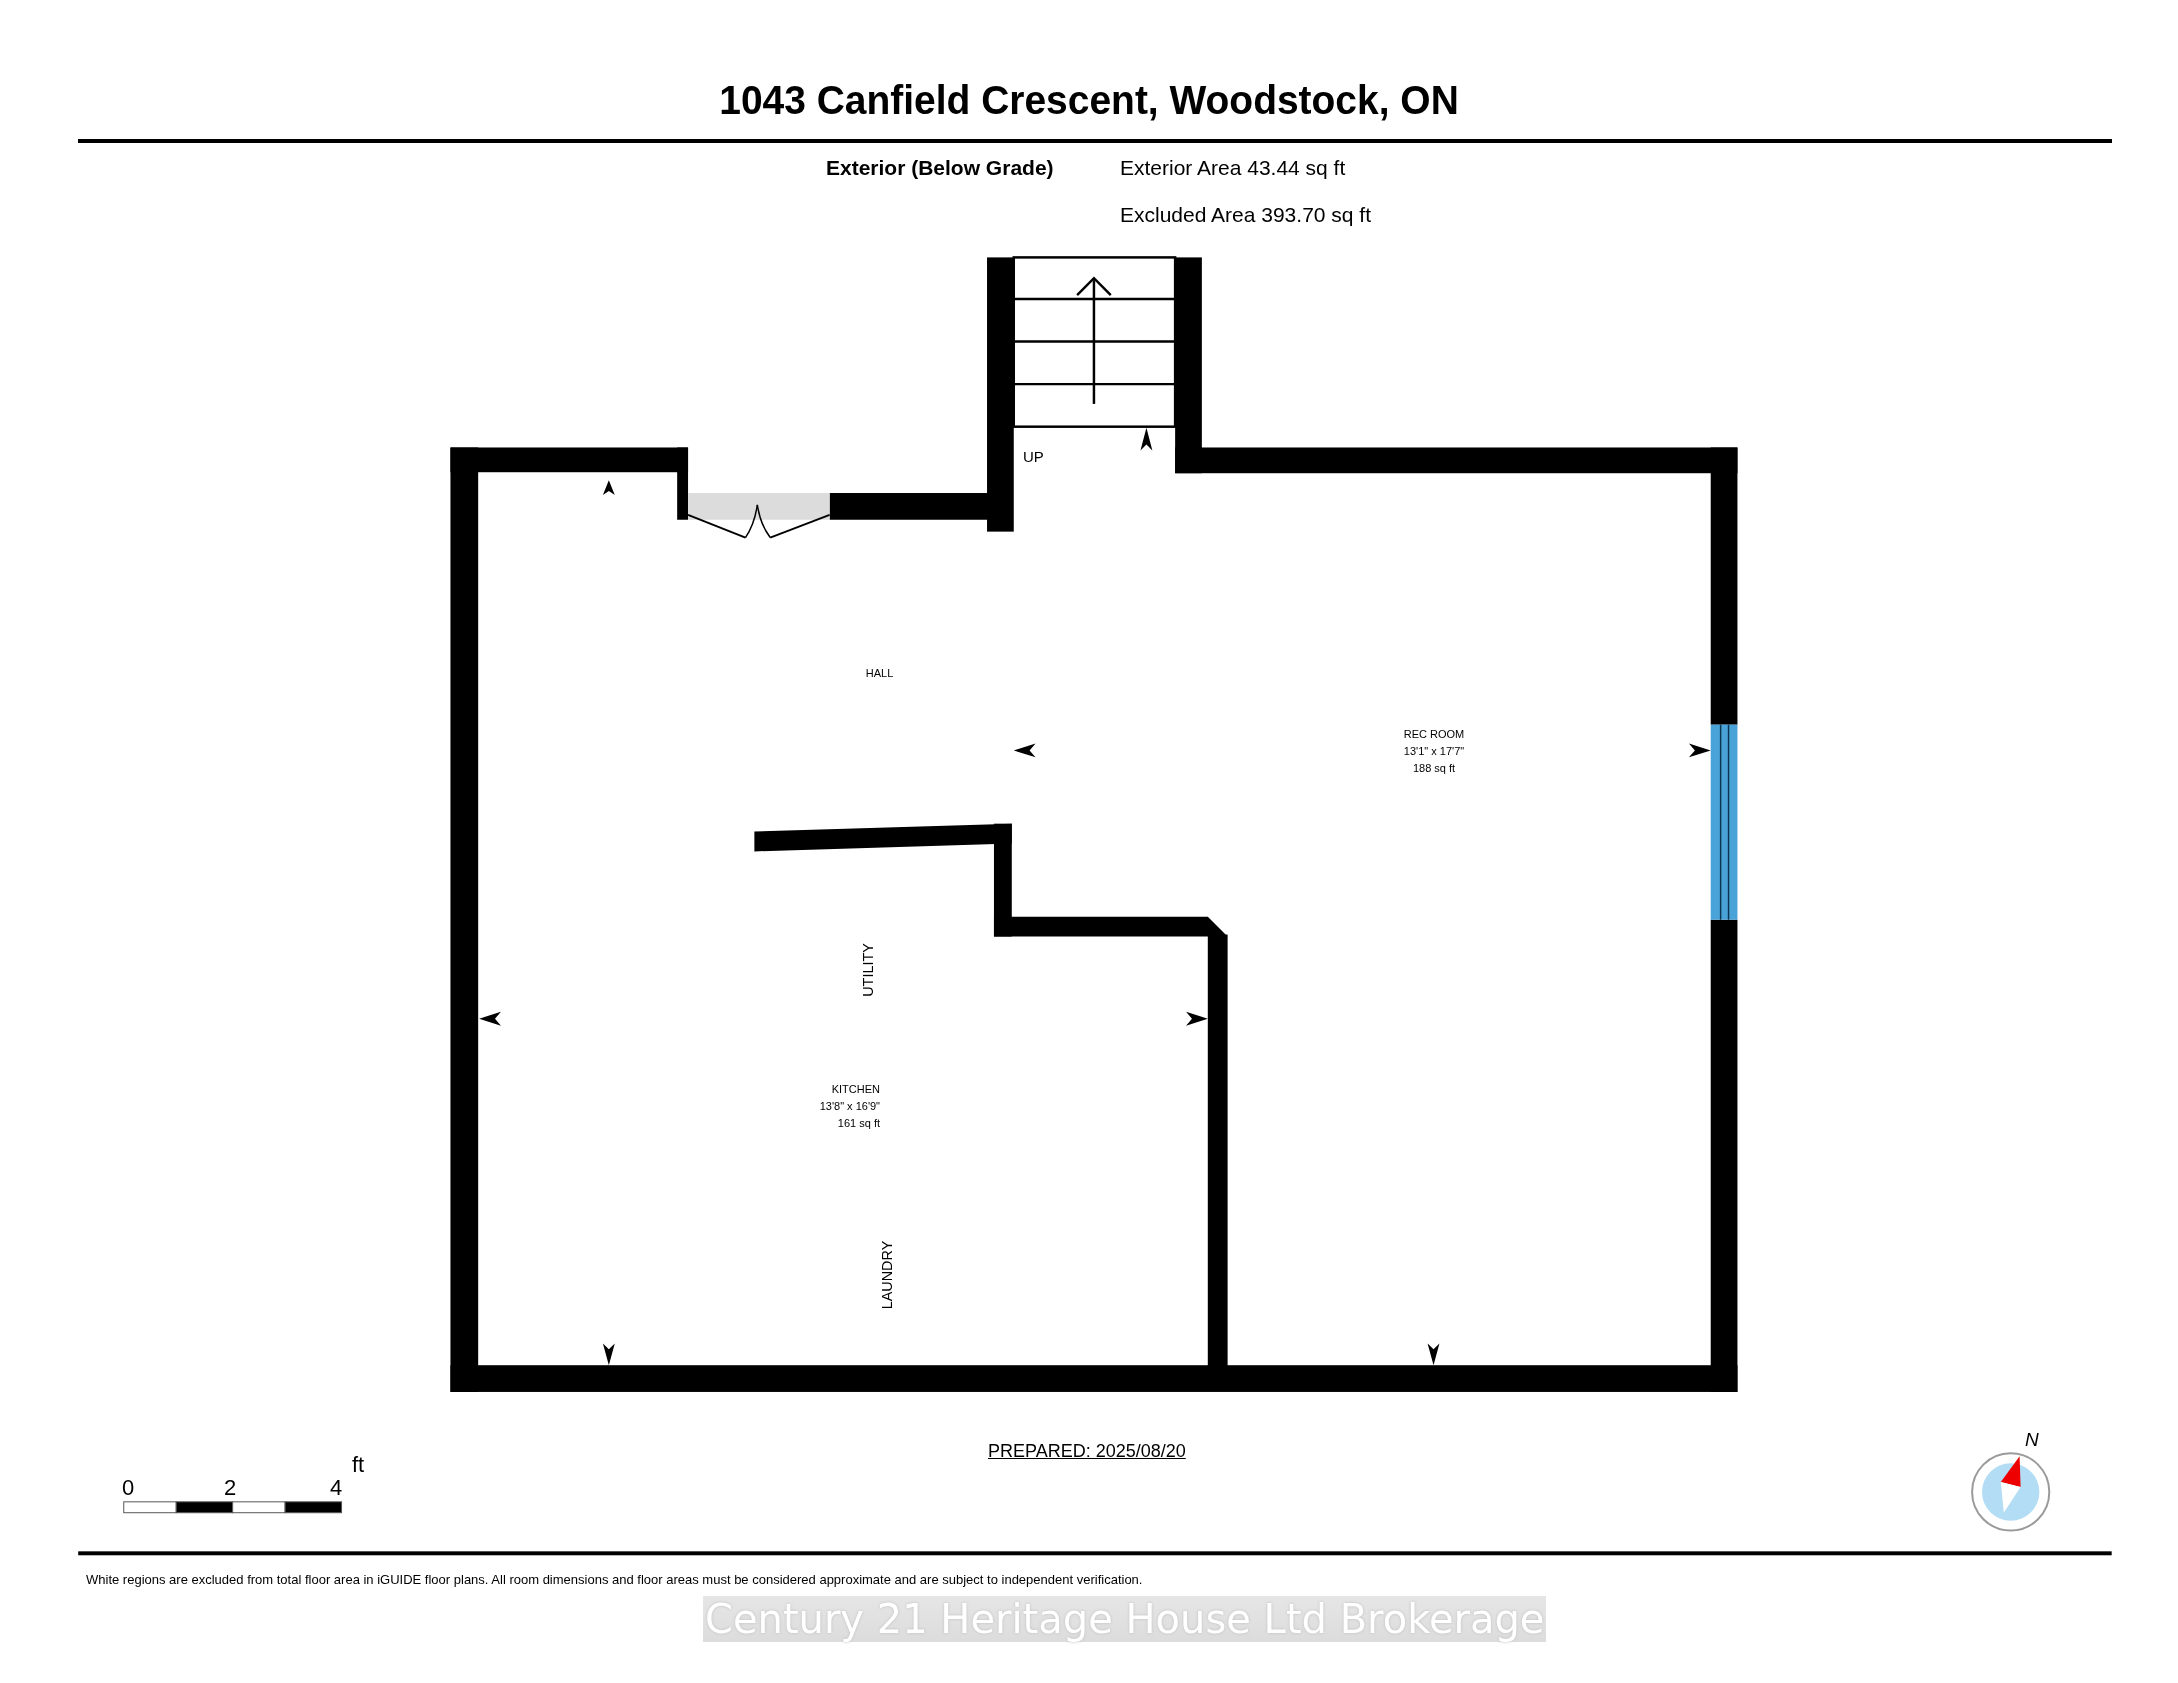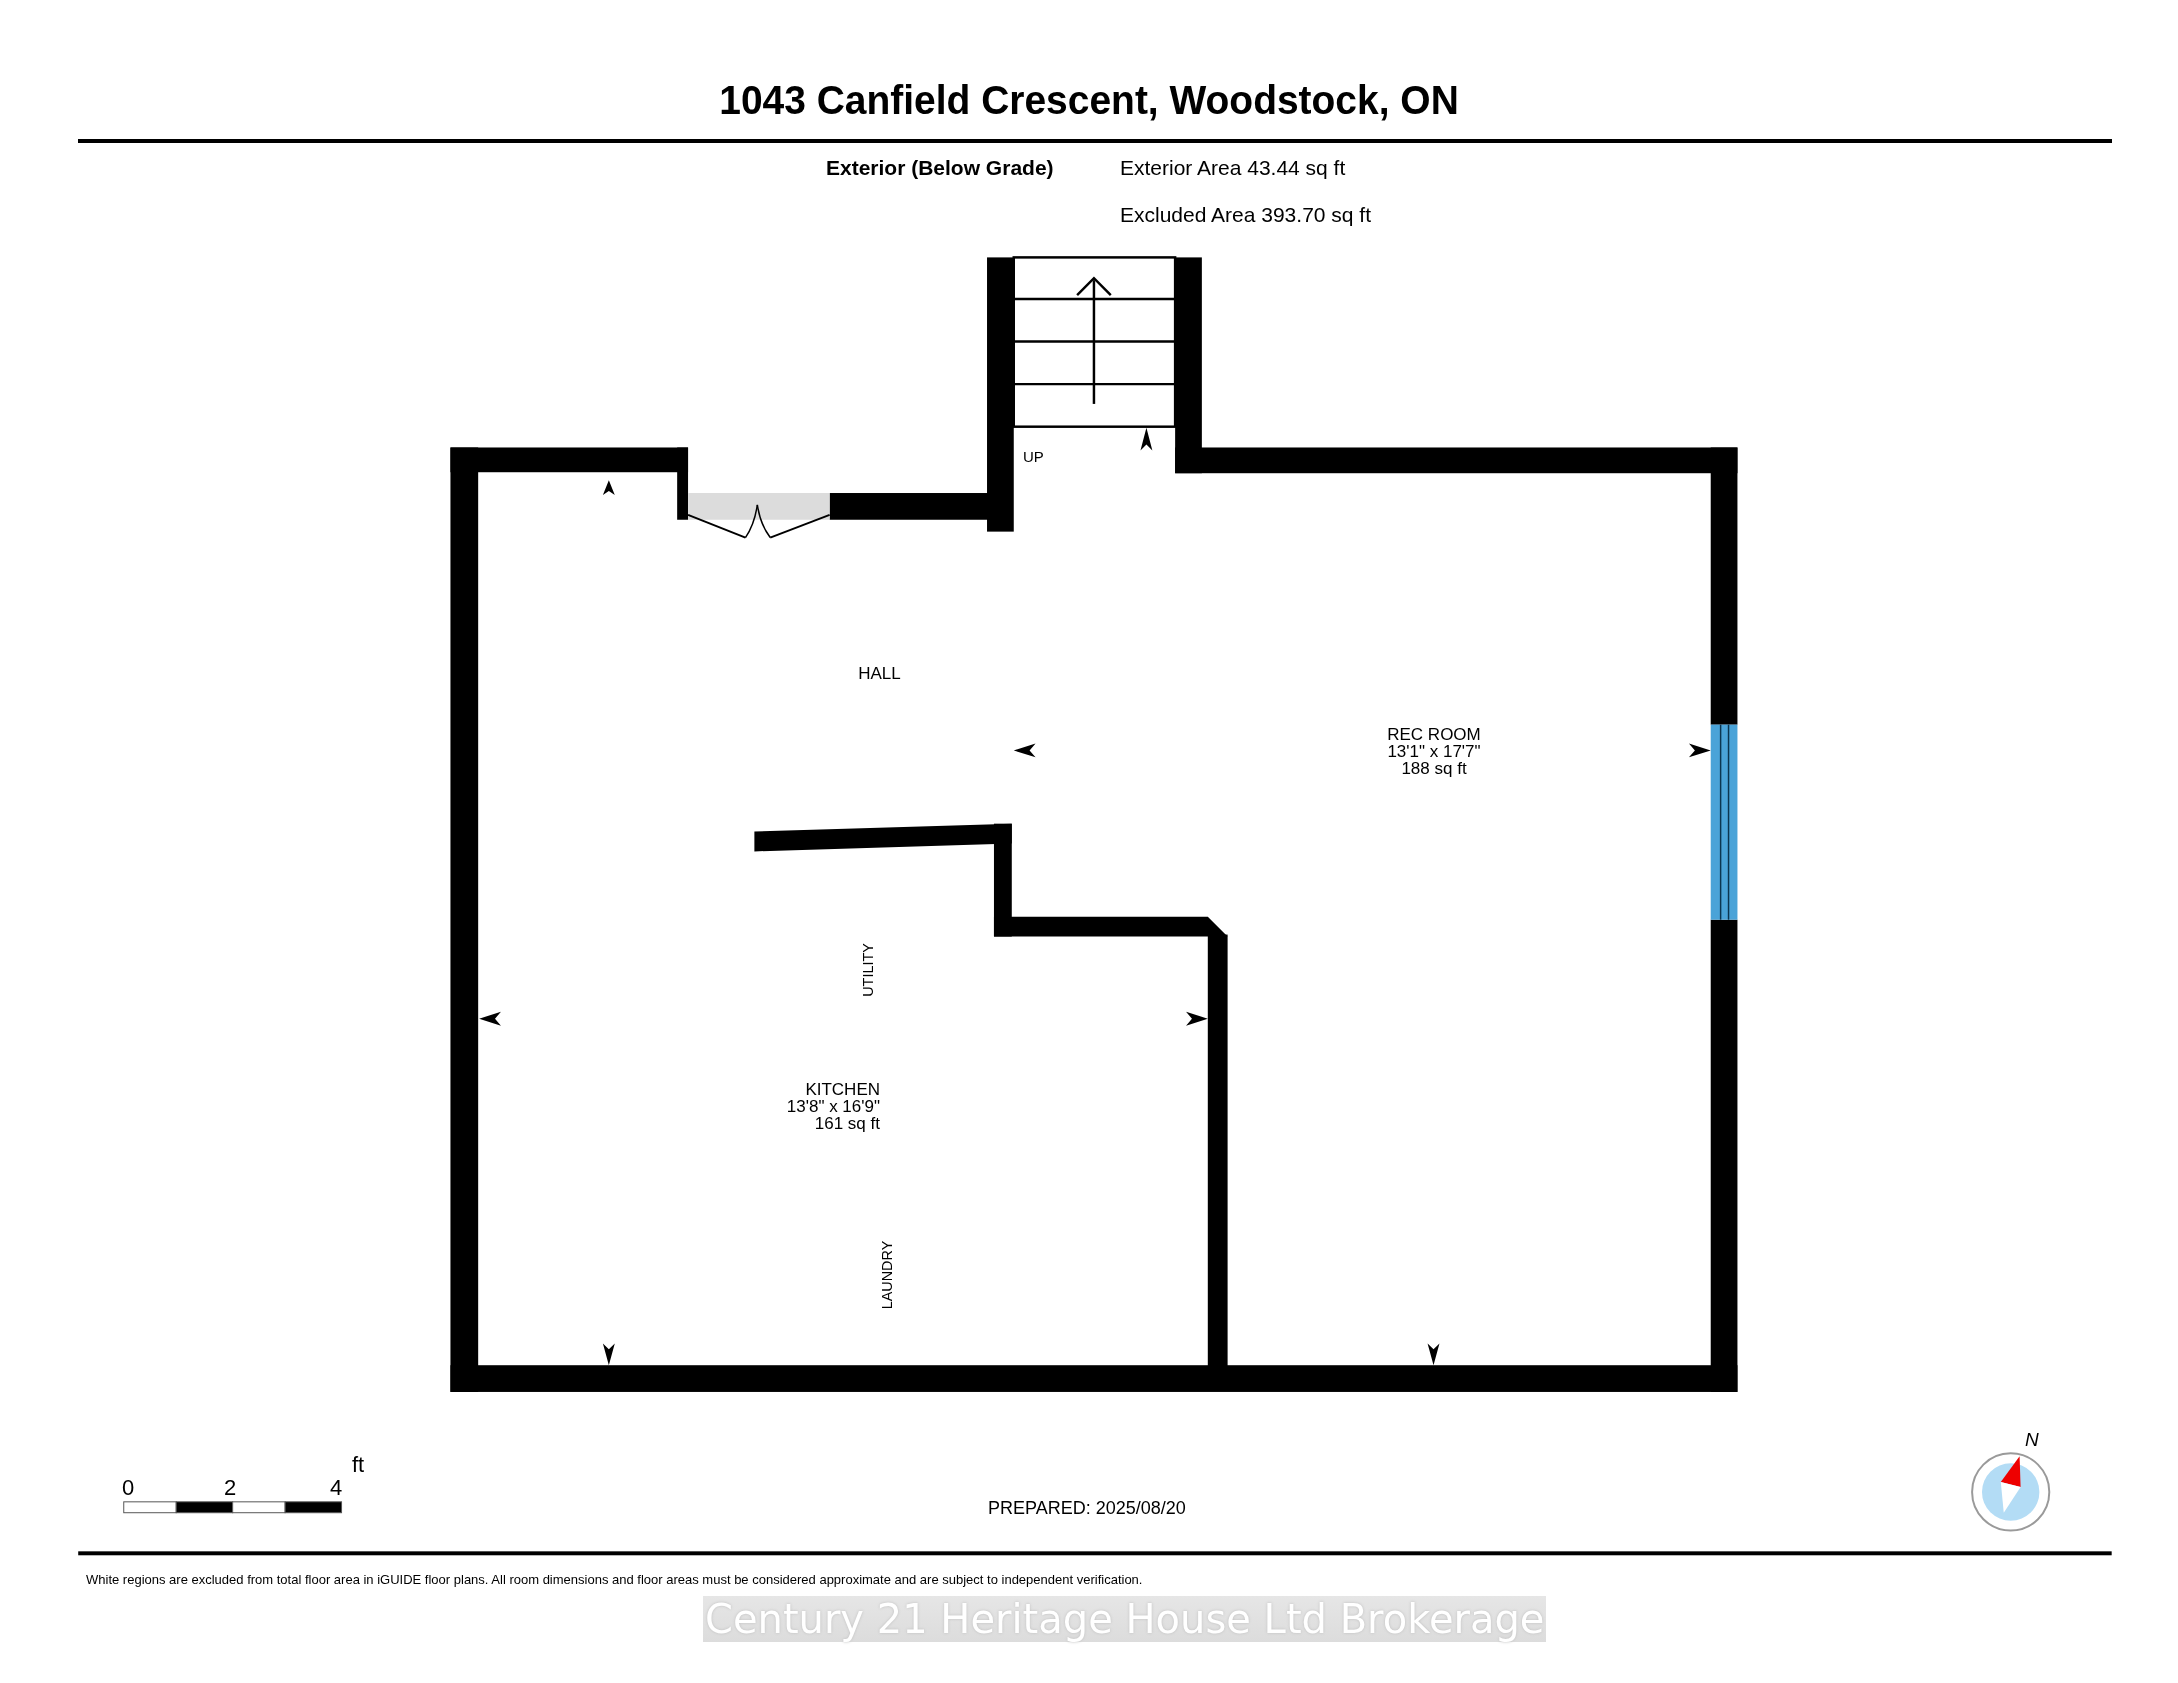--- a/index.html
+++ b/index.html
@@ -4,21 +4,21 @@
 <style>
   html, body { margin:0; padding:0; background:#ffffff; }
   body { width:2178px; height:1683px; position:relative; overflow:hidden;
          font-family:"Liberation Sans", sans-serif; color:#000; }
   .abs { position:absolute; }
   .title { left:0; width:2178px; top:77px; text-align:center; font-size:41px;
            font-weight:bold; letter-spacing:0px; transform:scaleX(0.95); transform-origin:center; }
   .rule { left:78px; width:2034px; height:4px; background:#000; }
   .sub-label { font-size:21px; font-weight:bold; white-space:nowrap; }
   .sub-val { font-size:21px; white-space:nowrap; }
-  .room-label { font-size:17px; text-align:center; line-height:17px; white-space:nowrap; }
+  .room-label { font-size:11px; text-align:center; line-height:17px; white-space:nowrap; }
   .vert { transform:rotate(-90deg); transform-origin:center; font-size:14.4px; white-space:nowrap; }
   .prepared { font-size:18px; white-space:nowrap; }
   .disclaimer { font-size:13px; white-space:nowrap; }
   .watermark { font-family:"DejaVu Sans", sans-serif; font-size:40px; color:#ffffff;
                background:linear-gradient(#e6e6e6,#dcdcdc); padding:0 2px;
                text-shadow:0 0 3px #bdbdbd; white-space:nowrap; letter-spacing:0px;margin-left:48px; }
   .scale-num { font-size:22px; }
   svg { position:absolute; left:0; top:0; }
 </style>
 </head>
@@ -139,18 +139,18 @@
 <div class="abs vert" style="left:828px; top:962px; width:79px; text-align:center;">UTILITY</div>
 <div class="abs vert" style="left:842px; top:1267px; width:89px; text-align:center;">LAUNDRY</div>
 
 <div class="abs scale-num" style="left:122px; top:1475px;">0</div>
 <div class="abs scale-num" style="left:224px; top:1475px;">2</div>
 <div class="abs scale-num" style="left:330px; top:1475px;">4</div>
 <div class="abs scale-num" style="left:352px; top:1452px;">ft</div>
 
 <div class="abs" style="left:2025px; top:1429px; font-size:19px; font-style:italic;">N</div>
 
-<div class="abs prepared" style="left:988px; top:1498px;">PREPARED: 2025/08/20</div>
+<div class="abs prepared" style="left:988px; top:1441px;text-decoration:underline;">PREPARED: 2025/08/20</div>
 
 <div class="abs disclaimer" style="left:86px; top:1572px;">White regions are excluded from total floor area in iGUIDE floor plans. All room dimensions and floor areas must be considered approximate and are subject to independent verification.</div>
 
 <div class="abs watermark" style="left:655px; top:1596px;">Century 21 Heritage House Ltd Brokerage</div>
 
 
 </body></html>

